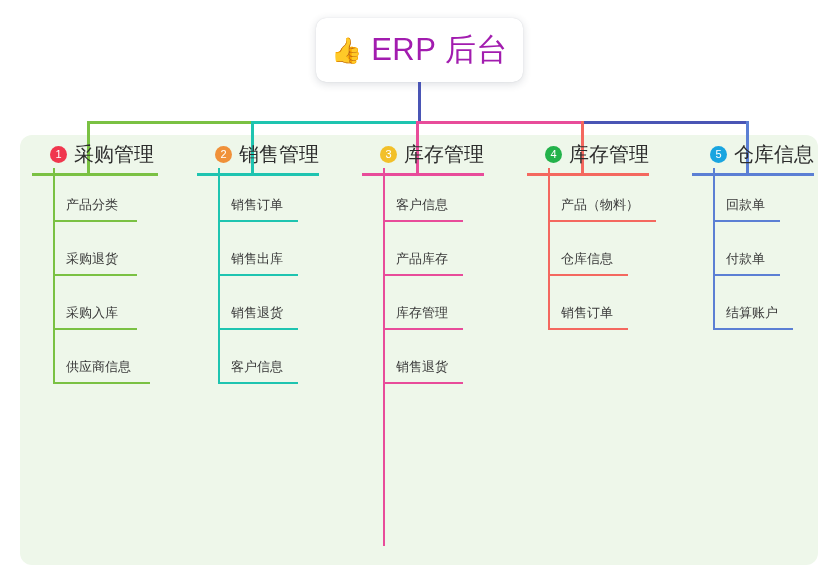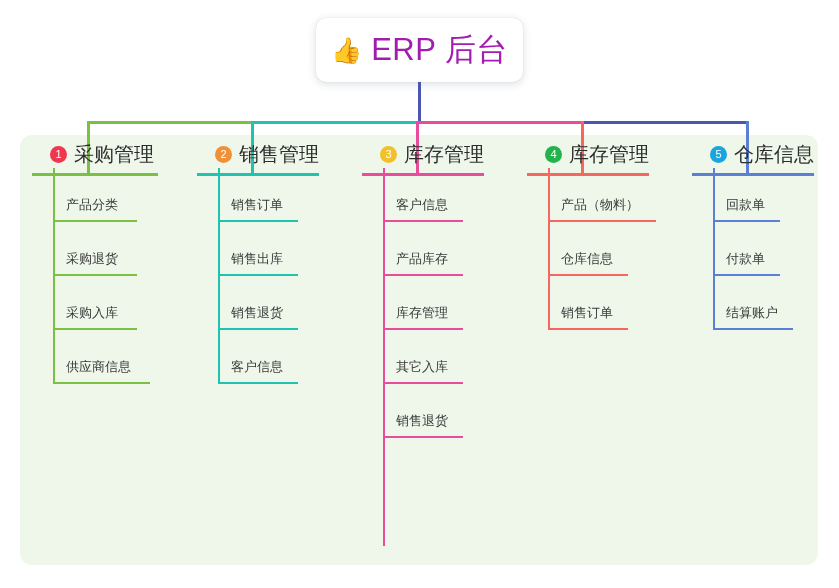--- a/index.html
+++ b/index.html
@@ -221,24 +221,20 @@
           </div>
           <div class="leaf">
             <span class="leaf-label">产品库存</span>
             <div class="leaf-rule" style="width: 80px; background: rgb(232, 76, 154);"></div>
           </div>
           <div class="leaf">
             <span class="leaf-label">库存管理</span>
             <div class="leaf-rule" style="width: 80px; background: rgb(232, 76, 154);"></div>
           </div>
           <div class="leaf">
-            <span class="leaf-label">其它入库</span>
-            <div class="leaf-rule" style="width: 80px; background: rgb(232, 76, 154);"></div>
-          </div>
-          <div class="leaf">
             <span class="leaf-label">销售退货</span>
             <div class="leaf-rule" style="width: 80px; background: rgb(232, 76, 154);"></div>
           </div>
         </div>
       </div>
       <div class="column" style="left: 527px;">
         <div class="col-header">
           <span class="badge" style="background: rgb(35, 178, 75);">4</span>
           <span class="col-title">库存管理</span>
         </div>

